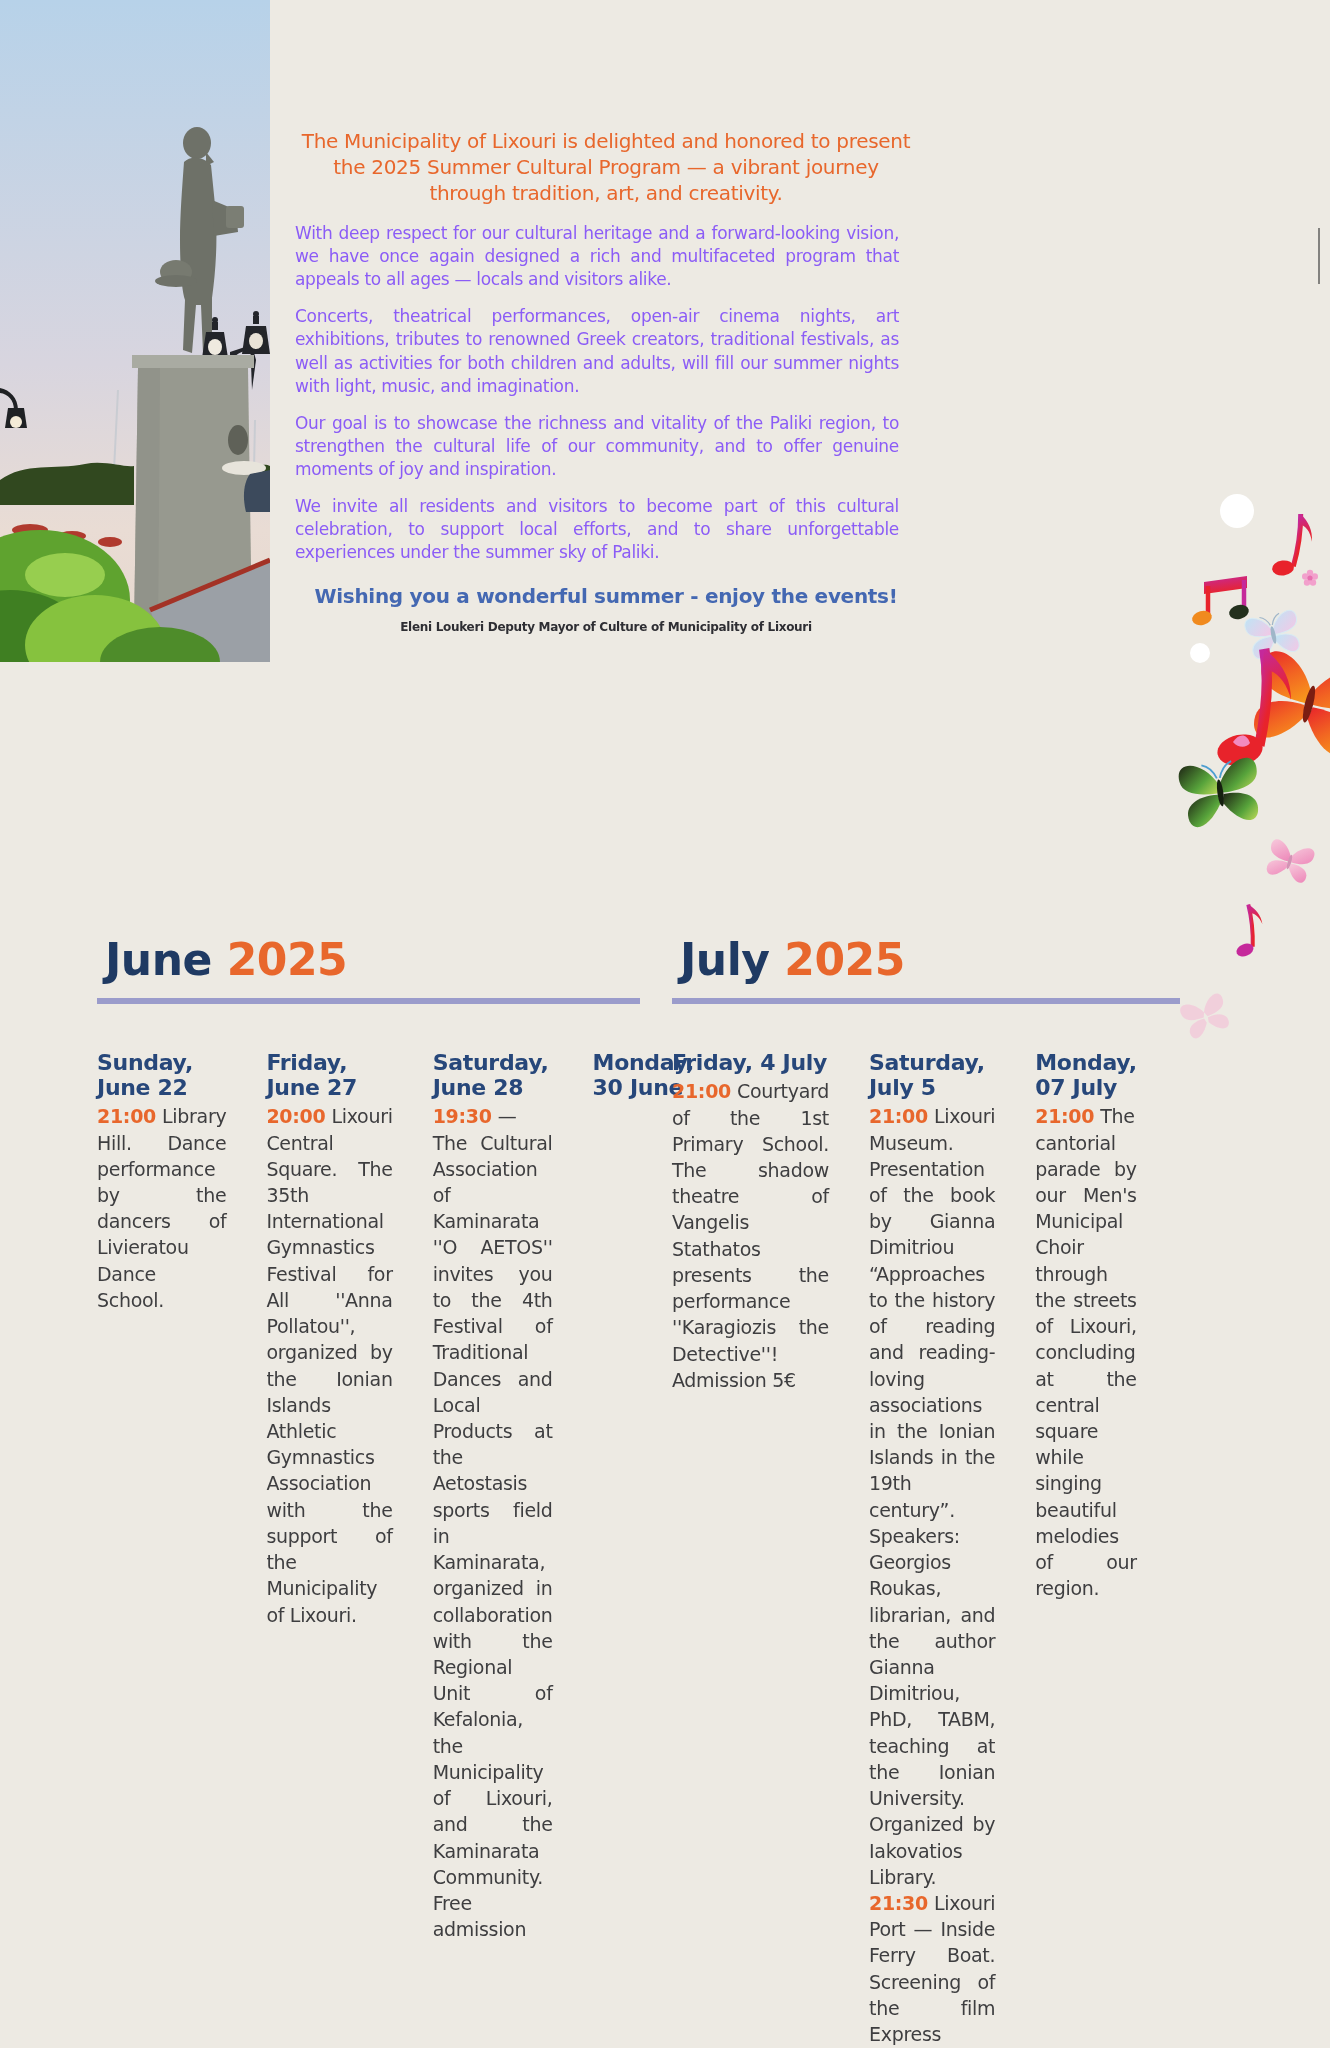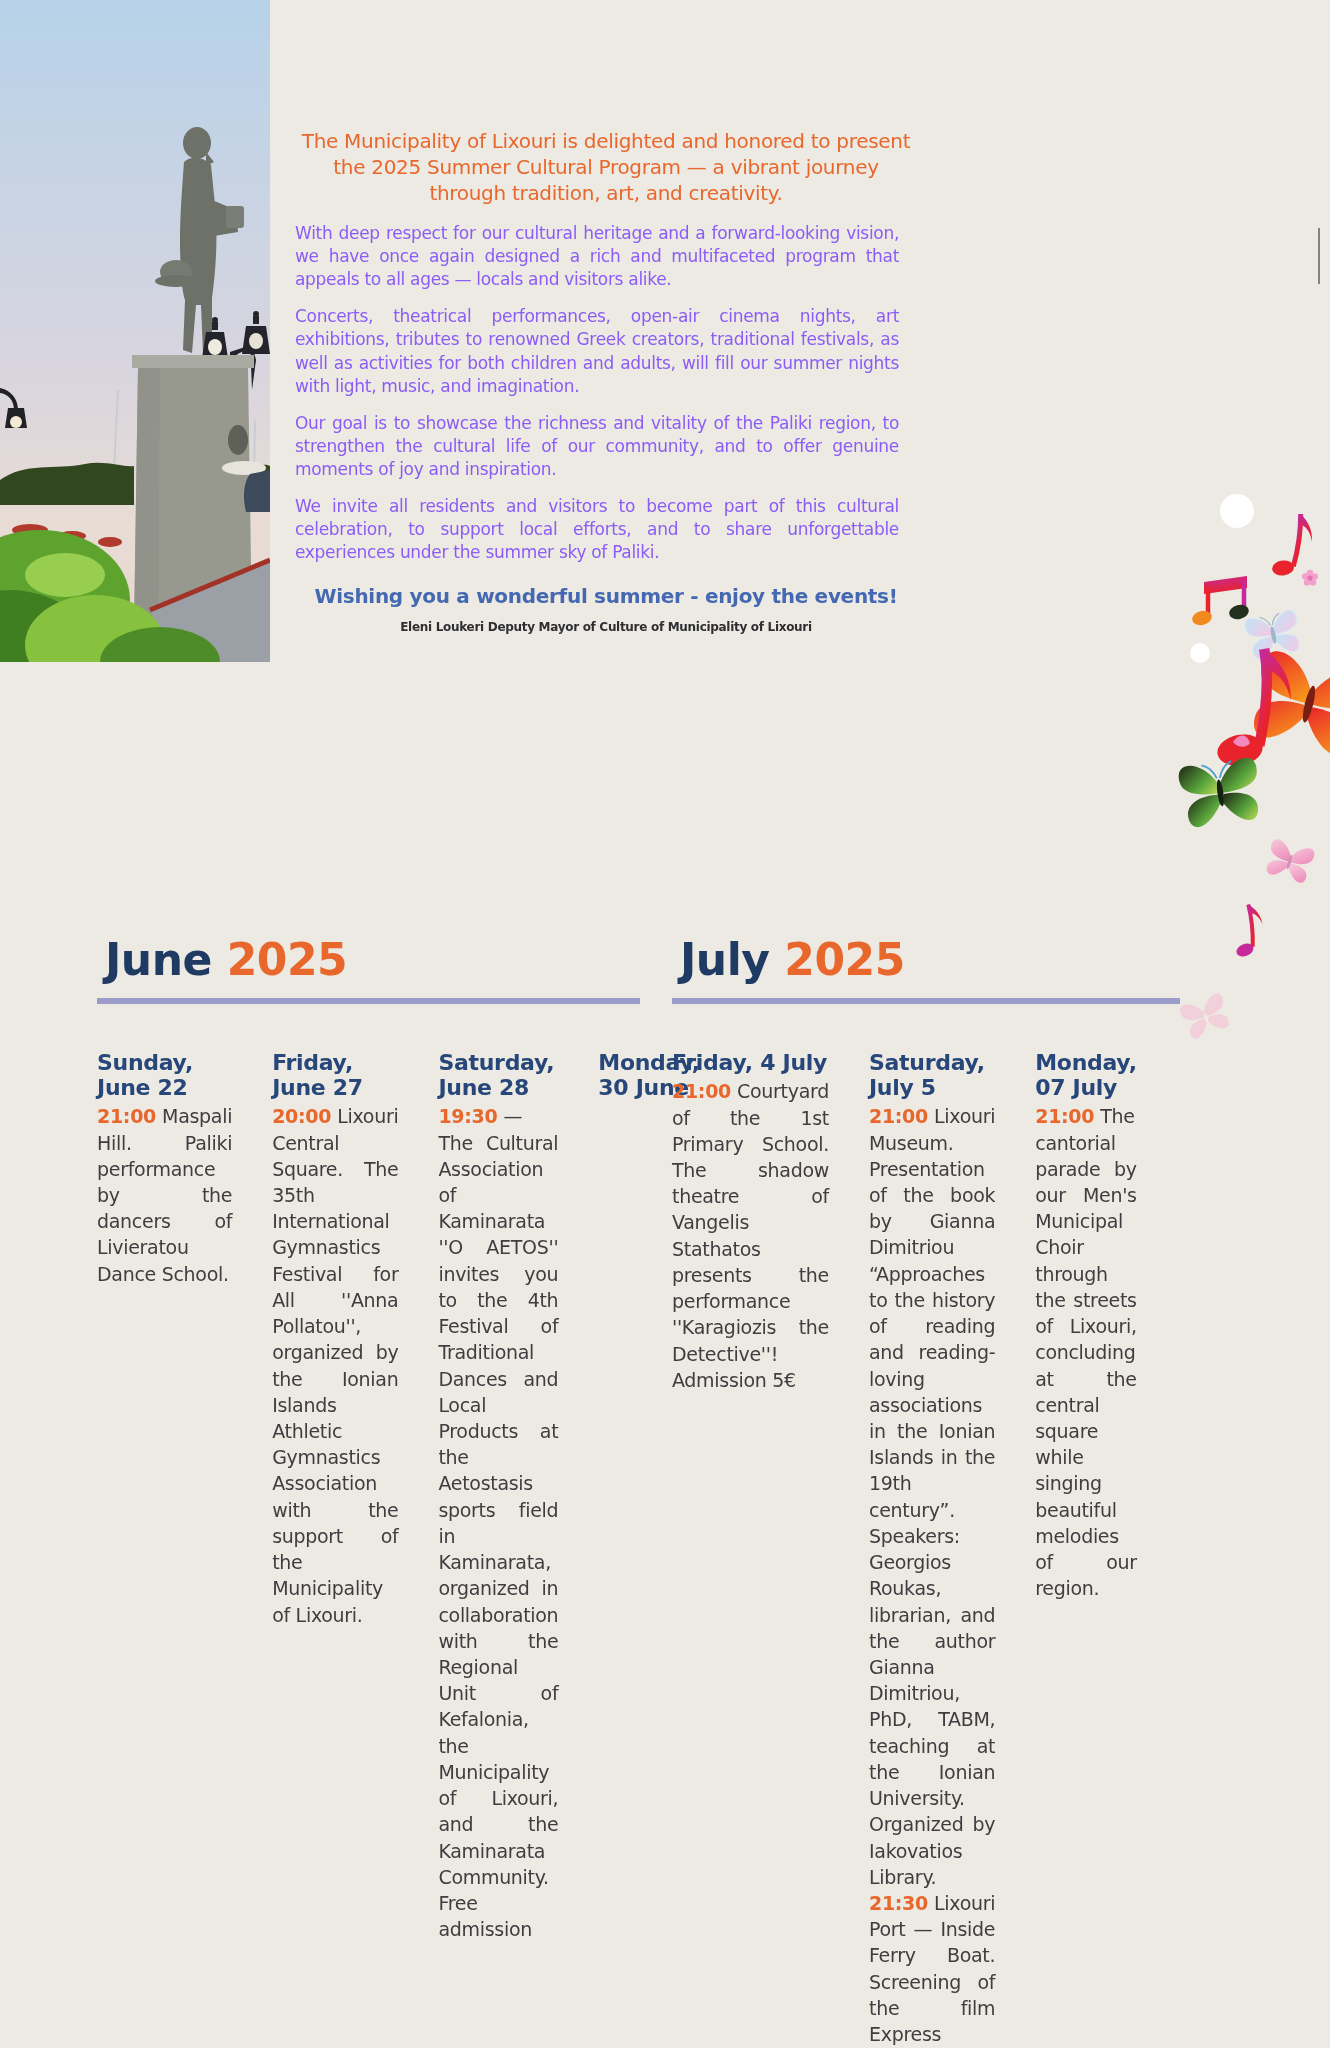--- a/index.html
+++ b/index.html
@@ -270,21 +270,21 @@
     <div class="col-june">
       <h2 class="month-h">
         <span>June</span>
         <span class="year">2025</span>
       </h2>
       <div class="month-rule"></div>
       <div class="events">
 
         <div>
           <div class="day">Sunday, June 22</div>
-          <p class="etext"><strong class="time">21:00</strong><span>Maspali Hill. Paliki performance by the dancers of Livieratou Dance School.</span></p>
+          <p class="etext"><strong class="time">21:00</strong><span>Library Hill. Dance performance by the dancers of Livieratou Dance School.</span></p>
         </div>
 
         <div>
           <div class="day">Friday, June 27</div>
           <p class="etext"><strong class="time">20:00</strong><span>Lixouri Central Square. The 35th International Gymnastics Festival for All ''Anna Pollatou'', organized by the Ionian Islands Athletic Gymnastics Association with the support of the Municipality of Lixouri.</span></p>
         </div>
 
         <div>
           <div class="day">Saturday, June 28</div>
           <p class="etext"><strong class="time">19:30</strong><span>— The Cultural Association of Kaminarata ''O AETOS'' invites you to the 4th Festival of Traditional Dances and Local Products at the Aetostasis sports field in Kaminarata, organized in collaboration with the Regional Unit of Kefalonia, the Municipality of Lixouri, and the Kaminarata Community. Free admission</span></p>

